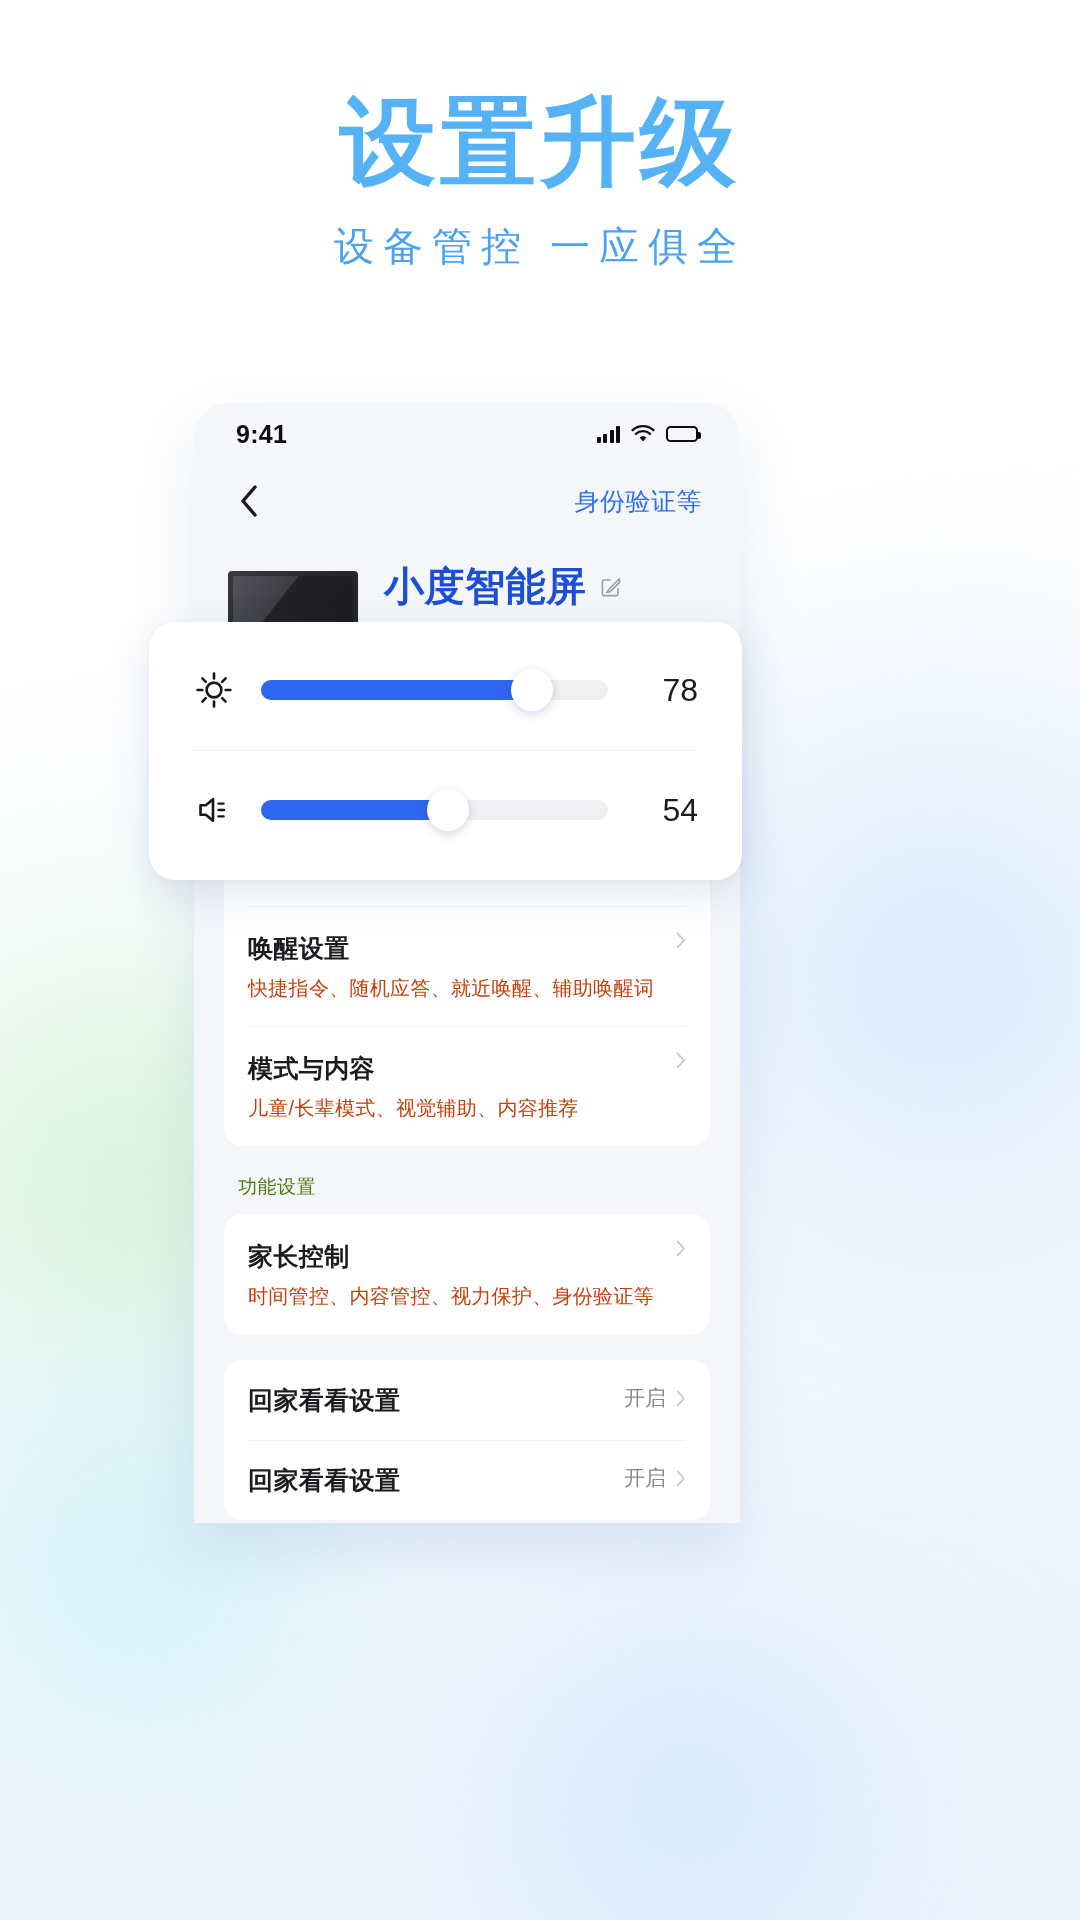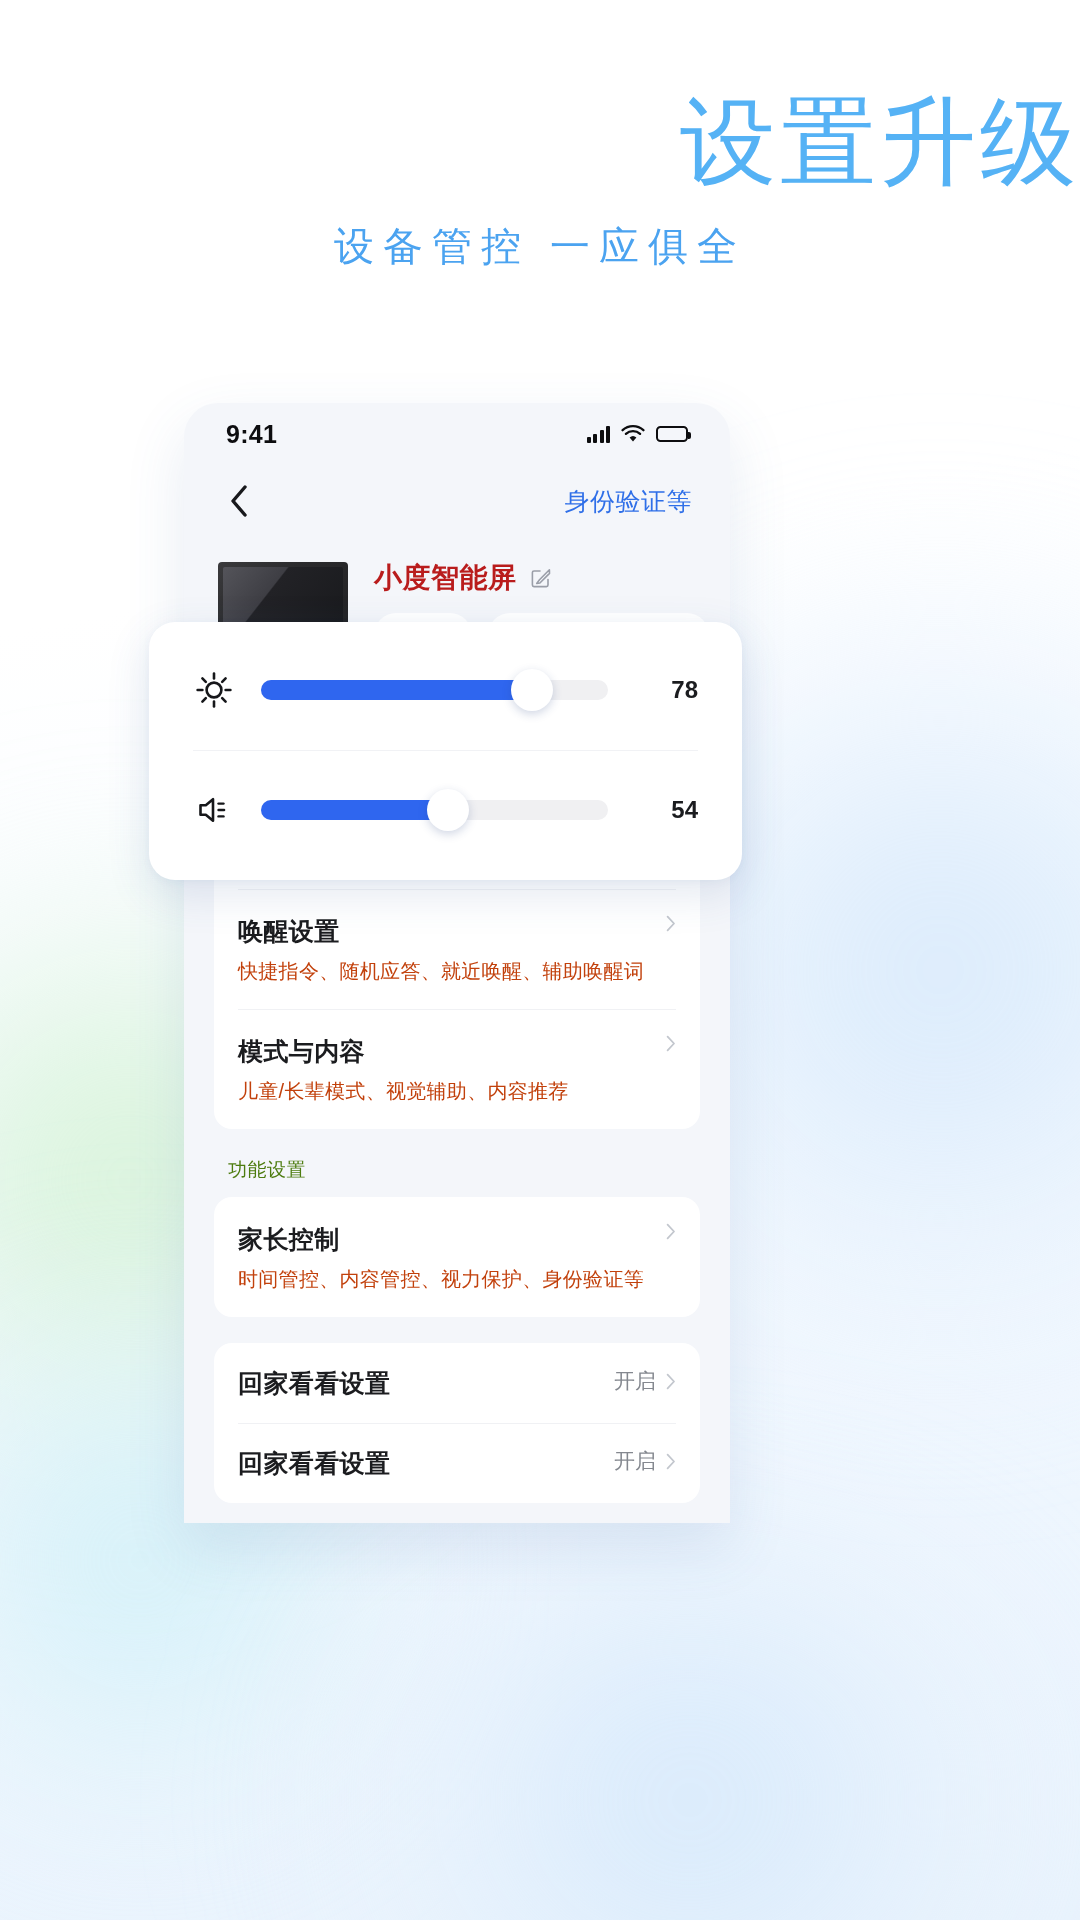--- a/index.html
+++ b/index.html
@@ -20,26 +20,26 @@
     background:radial-gradient(circle,rgba(205,240,205,.95) 0%,rgba(222,246,225,.55) 45%,rgba(255,255,255,0) 72%); }
   #glow-cyan { left:-120px; top:1280px; width:520px; height:560px;
     background:radial-gradient(circle,rgba(198,238,246,.9) 0%,rgba(221,243,250,.5) 48%,rgba(255,255,255,0) 74%); }
   #glow-blue-right { right:-200px; top:520px; width:680px; height:900px;
     background:radial-gradient(circle,rgba(206,228,250,.85) 0%,rgba(228,240,253,.45) 50%,rgba(255,255,255,0) 75%); }
   #glow-blue-bottom { left:240px; top:1540px; width:900px; height:520px;
     background:radial-gradient(circle,rgba(205,228,250,.8) 0%,rgba(231,242,253,.4) 50%,rgba(255,255,255,0) 76%); }
 
   
   #headline { position:absolute; top:92px; left:0; width:1080px; text-align:center; z-index:3; }
-  #title { font-size:96px; font-weight:400; letter-spacing:4px; line-height:1.05;text-align:right; }
+  #title { font-size:96px; font-weight:700; letter-spacing:4px; line-height:1.05; }
   #subtitle { margin-top:26px; font-size:40px; font-weight:400; letter-spacing:9px; }
 
   
   #phone {
-    position:absolute; left:184px; top:403px; width:546px; height:1120px;
+    position:absolute; left:194px; top:403px; width:546px; height:1120px;
     background:#f4f6fa;
     border-radius:34px 34px 0 0;
     box-shadow:0 24px 60px rgba(70,110,160,.13);
     overflow:hidden; z-index:4;
   }
 
   
   #status-bar { height:62px; display:flex; align-items:center;
     justify-content:space-between; padding:0 42px; }
   #status-time { font-size:25px; font-weight:700; color:#0d0d0f; letter-spacing:.3px; }
@@ -67,21 +67,21 @@
     border-radius:4px; padding:5px 5px 7px 5px; }
   #tv-screen { width:100%; height:100%; border-radius:2px;
     background:linear-gradient(128deg,#54545a 0%,#3e3e44 38%,#222226 39%,#191a1d 100%); }
   #tv-neck { position:absolute; left:50%; transform:translateX(-50%); top:76px;
     width:10px; height:7px; background:#4a4a4d; }
   #tv-stand { position:absolute; left:50%; transform:translateX(-50%); top:82px;
     width:64px; height:7px; background:linear-gradient(180deg,#b9bcc1,#85888d);
     border-radius:2px; }
   #device-meta { flex:1; min-width:0; }
   #device-name-row { display:flex; align-items:center; gap:12px; }
-  #device-name { font-size:28px; font-weight:700; color:#b91c1c; letter-spacing:.5px; }
+  #device-name { font-size:40px; font-weight:700; color:#1d4ed8; letter-spacing:.5px; }
   #edit-icon { width:24px; height:24px; flex:0 0 auto; }
   #device-tags { display:flex; gap:16px; margin-top:16px; }
   .tag { background:#ffffff; border-radius:24px; height:44px; display:flex;
     align-items:center; gap:9px; padding:0 19px; }
   .tag-label { font-size:21px; color:#3c3d42; white-space:nowrap; }
   .chev-sm { flex:0 0 auto; }
 
   
   #settings-body { padding:0 30px; margin-top:26px; }
   .group-title { font-size:19px; color:#4d7c0f; padding:28px 14px 14px 14px; letter-spacing:.5px; }
@@ -107,21 +107,21 @@
   }
   .slider-row { display:flex; align-items:center; gap:26px; padding:40px 0; position:relative; }
   .slider-row + .slider-row::before { content:""; position:absolute;
     left:0; right:0; top:0; height:1px; background:#f1f2f5; }
   .slider-icon { width:42px; flex:0 0 auto; display:flex; align-items:center; justify-content:center; }
   .slider-track { flex:1; height:20px; background:#f0f0f2; border-radius:10px; position:relative; }
   .slider-fill { position:absolute; left:0; top:0; bottom:0; background:#2f66ef; border-radius:10px; }
   .slider-knob { position:absolute; top:50%; width:42px; height:42px; background:#ffffff;
     border-radius:50%; transform:translate(-50%,-50%);
     box-shadow:0 3px 10px rgba(40,70,130,.22); }
-  .slider-value { font-size:24px; color:#1b1c1f; font-weight:700; width:64px;
+  .slider-value { font-size:32px; color:#1b1c1f; font-weight:400; width:64px;
     text-align:right; flex:0 0 auto; }
 </style>
 </head>
 <body>
 
 <div id="bg-wrap">
   <div id="bg-base"></div>
   <div class="glow" id="glow-green"></div>
   <div class="glow" id="glow-cyan"></div>
   <div class="glow" id="glow-blue-right"></div>

